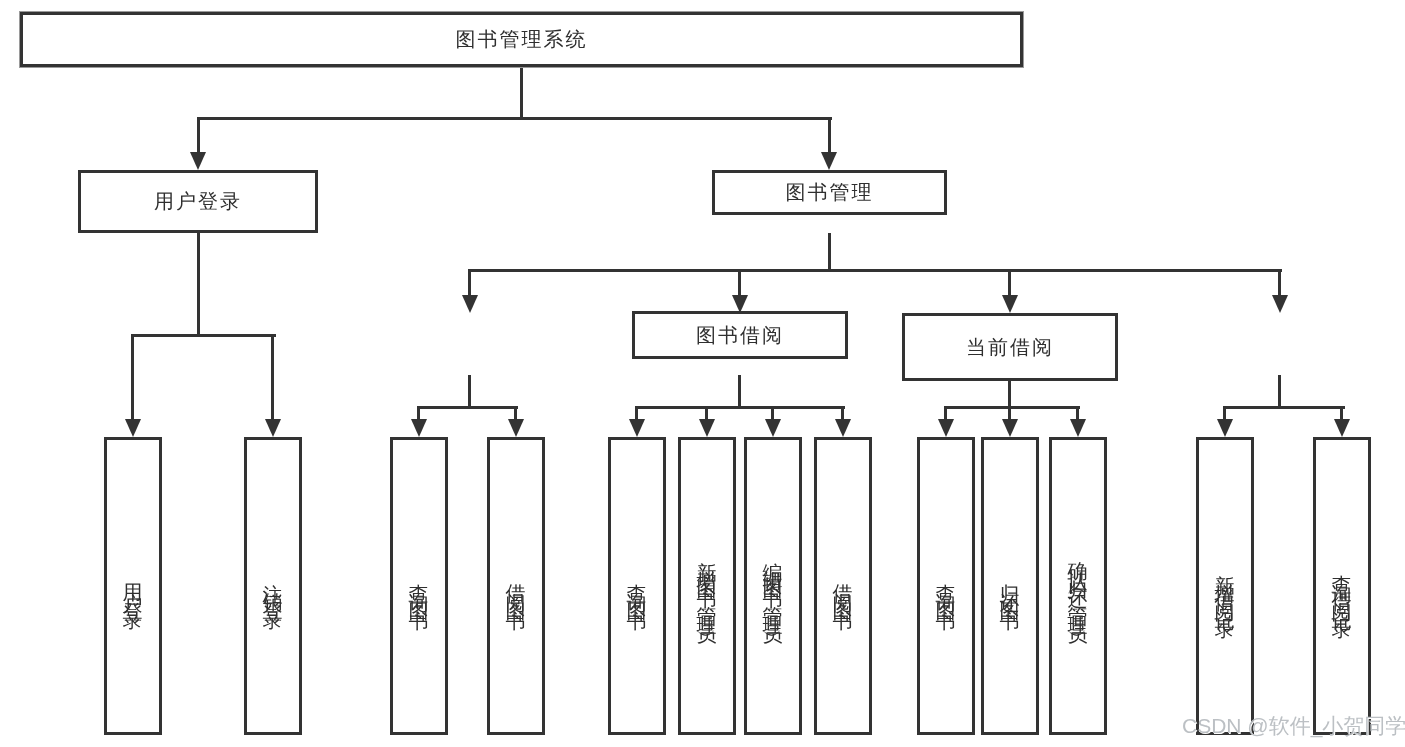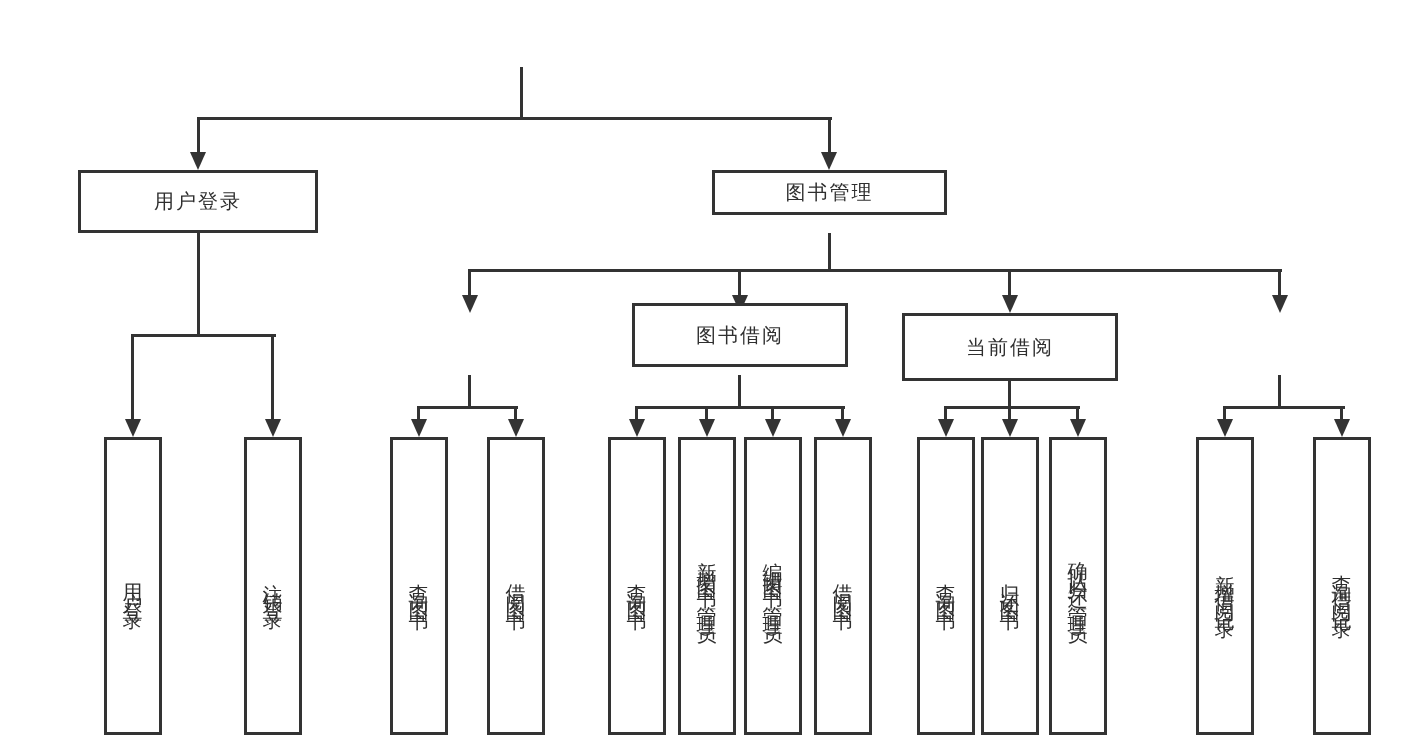--- a/index.html
+++ b/index.html
@@ -59,20 +59,23 @@
     text-shadow: 1px 1px 0 #ffffff;
     white-space: nowrap;
     z-index: 3;
   }
 </style>
 </head>
 <body>
 
 <div id="canvas">
 
+  <div class="box root" style="left:20px;top:12px;width:1003px;height:55px">
+    <span class="hlabel">图书管理系统</span>
+  </div>
 
   <div class="line" style="left:520px;top:67px;width:3px;height:53px"></div>
 
   <div class="line" style="left:197px;top:117px;width:635px;height:3px"></div>
 
   <div class="line" style="left:197px;top:117px;width:3px;height:38px"></div>
   <div class="arrow" style="left:190px;top:152px"></div>
 
   <div class="line" style="left:828px;top:117px;width:3px;height:38px"></div>
   <div class="arrow" style="left:821px;top:152px"></div>
@@ -95,21 +98,21 @@
   <div class="line" style="left:468px;top:269px;width:814px;height:3px"></div>
   <div class="line" style="left:468px;top:269px;width:3px;height:28px"></div>
   <div class="arrow" style="left:462px;top:295px"></div>
   <div class="line" style="left:738px;top:269px;width:3px;height:28px"></div>
   <div class="arrow" style="left:732px;top:295px"></div>
   <div class="line" style="left:1008px;top:269px;width:3px;height:28px"></div>
   <div class="arrow" style="left:1002px;top:295px"></div>
   <div class="line" style="left:1278px;top:269px;width:3px;height:28px"></div>
   <div class="arrow" style="left:1272px;top:295px"></div>
 
-  <div class="box" style="left:632px;top:303px;width:216px;height:64px">
+  <div class="box" style="left:632px;top:311px;width:216px;height:48px">
     <span class="hlabel">图书借阅</span>
   </div>
   <div class="box" style="left:902px;top:313px;width:216px;height:68px">
     <span class="hlabel">当前借阅</span>
   </div>
 
   <div class="line" style="left:468px;top:375px;width:3px;height:34px"></div>
   <div class="line" style="left:417px;top:406px;width:101px;height:3px"></div>
   <div class="line" style="left:417px;top:406px;width:3px;height:16px"></div>
   <div class="arrow" style="left:411px;top:419px"></div>
@@ -180,14 +183,15 @@
     <span class="vlabel">确认归还（管理员）</span>
   </div>
 
   <div class="box" style="left:1196px;top:437px;width:58px;height:298px">
     <span class="vlabel">新增借阅记录</span>
   </div>
   <div class="box" style="left:1313px;top:437px;width:58px;height:298px">
     <span class="vlabel">查询借阅记录</span>
   </div>
 
+  <div class="watermark">CSDN @软件_小贺同学</div>
 
 </div>
 
 </body></html>

